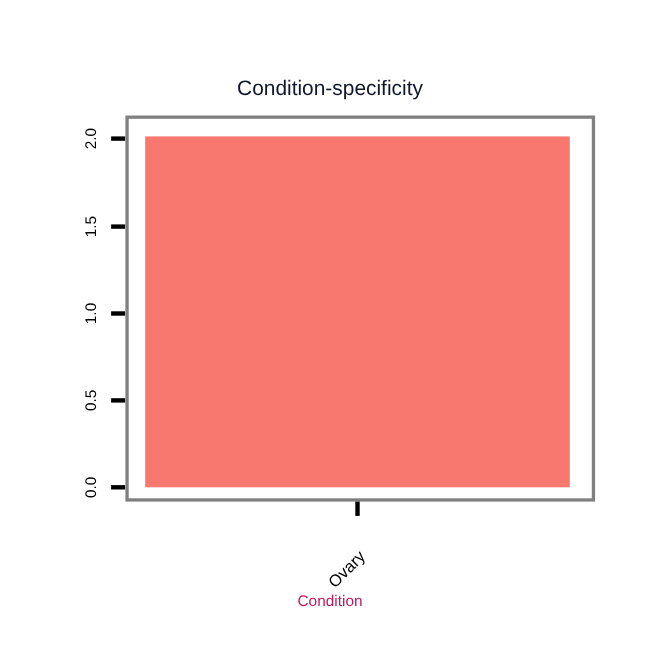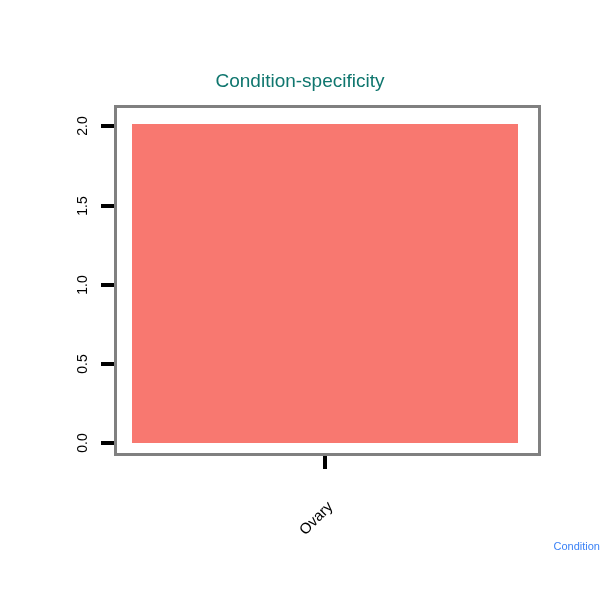--- a/index.html
+++ b/index.html
@@ -23,21 +23,21 @@
 
   
   .chart-title {
     position: absolute;
     left: 0;
     top: 70px;
     width: 600px;
     text-align: center;
     font-size: 19px;
     line-height: 22px;
-    color: #0f766e;
+    color: #0f172a;
     white-space: nowrap;
   }
 
   
   .panel {
     position: absolute;
     left: 114px;
     top: 105px;
     width: 427px;
     height: 351px;
@@ -94,25 +94,25 @@
     transform-origin: 100% 50%;
     transform: rotate(-45deg);
     text-align: right;
     color: #000000;
   }
   .x-axis-title {
     position: absolute;
     left: 0;
     top: 538px;
     width: 600px;
-    text-align: right;
-    font-size: 11px;
+    text-align: center;
+    font-size: 14px;
     line-height: 17px;
     white-space: nowrap;
-    color: #3b82f6;
+    color: #be185d;
   }
 </style>
 </head>
 <body>
 
 <div id="plot-root">
 
   <div class="chart-title">Condition-specificity</div>
 
   <div class="y-tick" style="top:441px;"></div>

